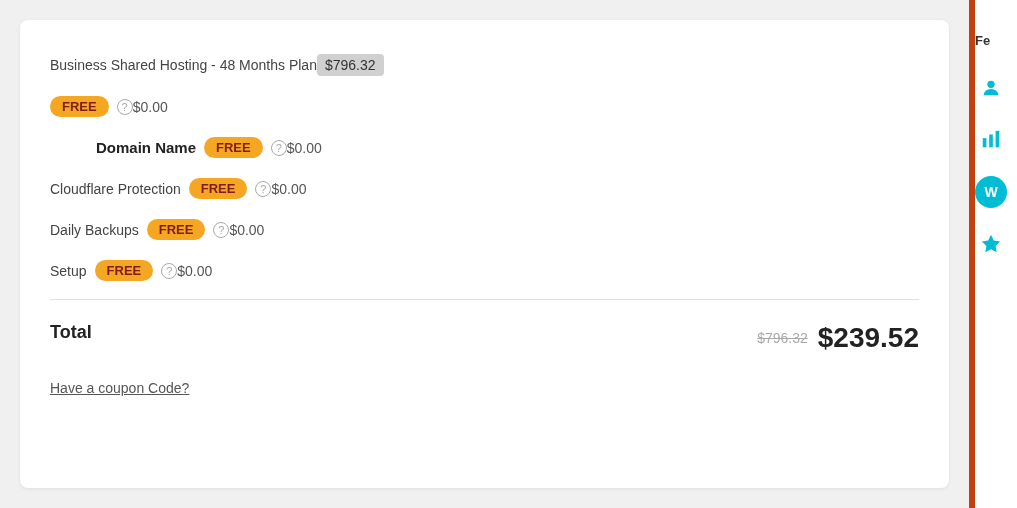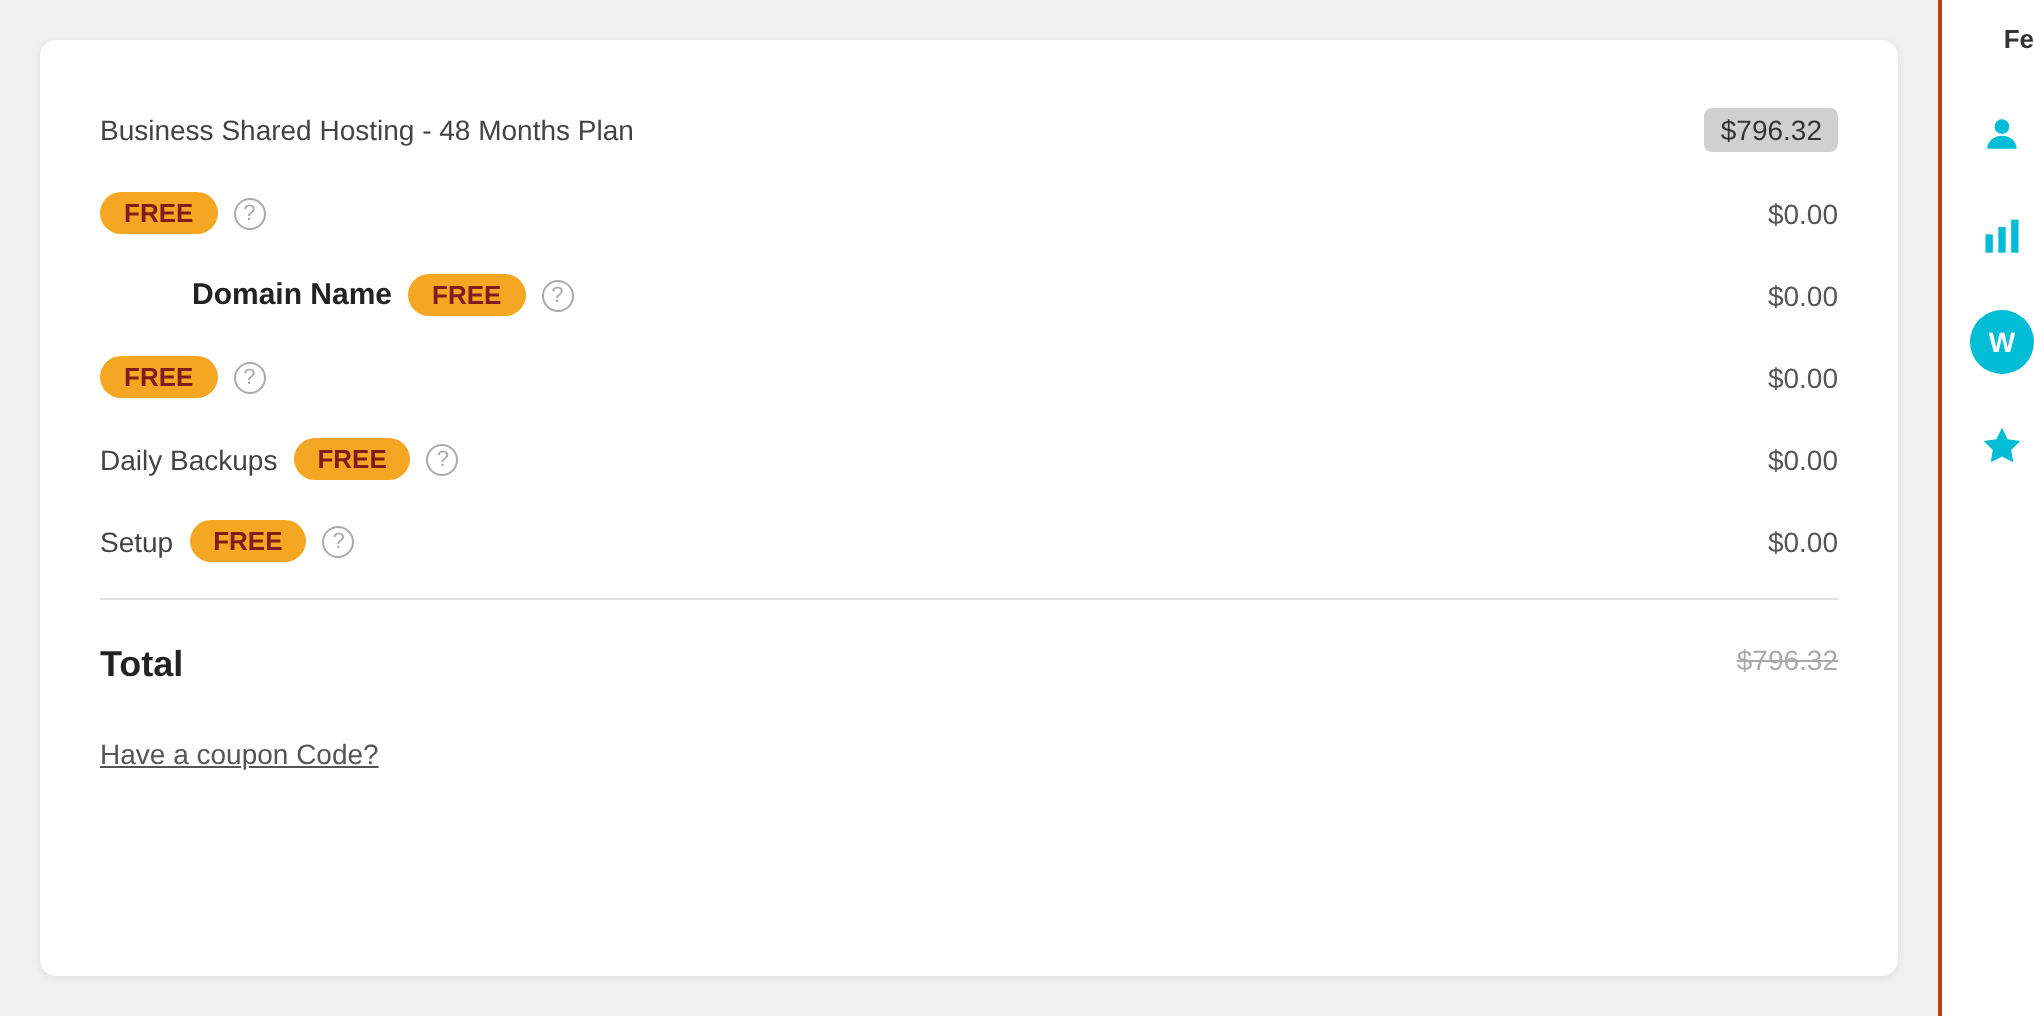--- a/index.html
+++ b/index.html
@@ -24,25 +24,24 @@
       background: #fff;
       border-radius: 8px;
       padding: 24px 30px 20px 30px;
       flex: 1;
       box-shadow: 0 1px 4px rgba(0,0,0,0.07);
     }
 
     .line-item {
       display: flex;
       align-items: center;
-      justify-content: space-between;
+      justify-content: flex-start;
       padding: 10px 0;
       font-size: 14px;
       color: #444;
-      gap: 17px;
     }
 
     .line-item-left {
       display: flex;
       align-items: center;
       gap: 8px;
     }
 
     .line-item-label {
       font-size: 14px;
@@ -142,24 +141,24 @@
       margin-top: 16px;
       display: inline-block;
     }
 
     
     .right-sidebar {
       width: 48px;
       background: #fff;
       display: flex;
       flex-direction: column;
-      align-items: flex-end;
-      padding: 8px 0;
+      align-items: flex-start;
+      padding: 29px 0;
       gap: 20px;
-      border-left: 2px solid #c2410c;
+      border-left: 6px solid #c2410c;
     }
 
     .sidebar-icon {
       width: 32px;
       height: 32px;
       display: flex;
       align-items: center;
       justify-content: center;
       cursor: pointer;
     }
@@ -199,20 +198,21 @@
         <div class="line-item">
           <div class="line-item-left">
             <span class="line-item-label bold">Domain Name</span>
             <span class="free-badge">FREE</span>
             <span class="help-icon">?</span>
           </div>
           <span class="price">$0.00</span>
         </div>
         <div class="line-item">
           <div class="line-item-left">
+            <span class="line-item-label">Cloudflare Protection</span>
             <span class="free-badge">FREE</span>
             <span class="help-icon">?</span>
           </div>
           <span class="price">$0.00</span>
         </div>
         <div class="line-item">
           <div class="line-item-left">
             <span class="line-item-label">Daily Backups</span>
             <span class="free-badge">FREE</span>
             <span class="help-icon">?</span>
@@ -228,20 +228,21 @@
           <span class="price">$0.00</span>
         </div>
       </div>
 
     <hr class="divider">
 
     <div class="total-row">
       <span class="total-label">Total</span>
       <div class="total-prices">
         <span class="total-original">$796.32</span>
+        <span class="total-final">$239.52</span>
       </div>
     </div>
 
     <a class="coupon-link">Have a coupon Code?</a>
   </div>
 </div>
 
 <div class="right-sidebar">
   <span class="sidebar-title">Fe</span>
 

